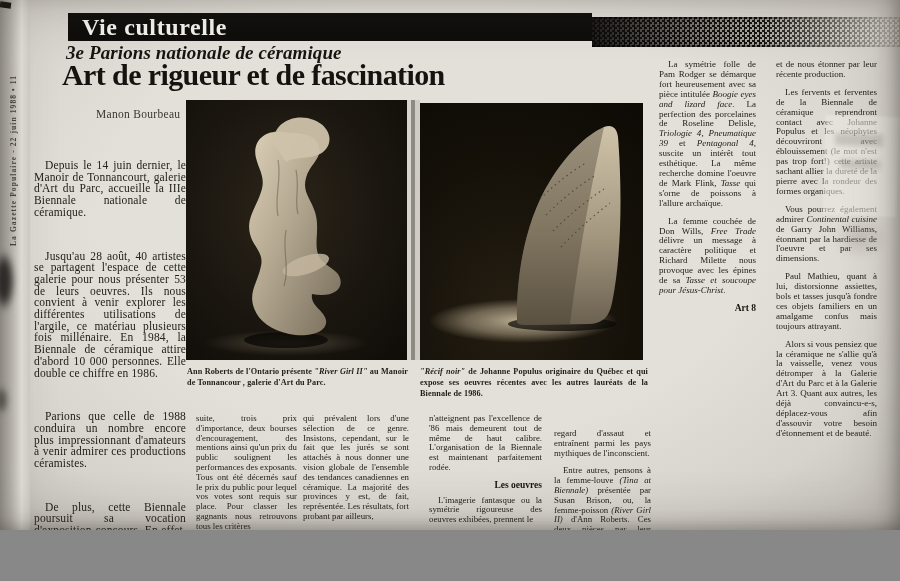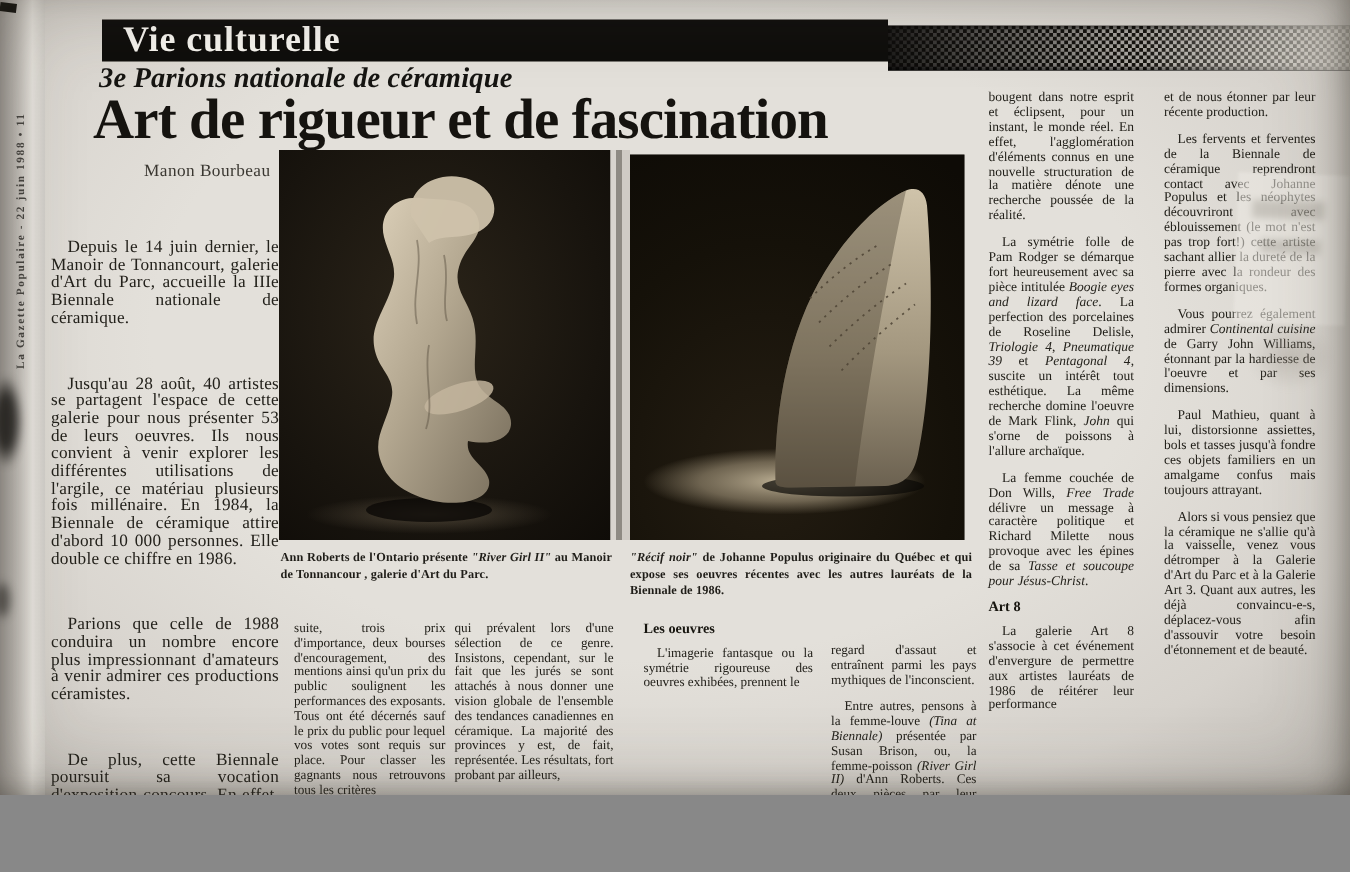--- a/index.html
+++ b/index.html
@@ -25,38 +25,38 @@
   .banner{position:absolute;left:68px;top:13px;width:524px;height:28px;background:#0e0d0b;}
   .banner-label{position:absolute;left:14px;top:1px;font-size:24px;font-weight:bold;color:#f6f4ef;letter-spacing:.6px;}
   .halftone{position:absolute;left:592px;top:17px;width:308px;height:30px;
     background:
       linear-gradient(90deg, rgba(12,11,10,.92), rgba(12,11,10,.25) 50%, rgba(12,11,10,.10)),
       repeating-conic-gradient(#16140f 0% 25%, rgba(205,200,192,.12) 0% 50%);
     background-size:auto,5px 5px;
     box-shadow:inset 0 3px 2px -1px rgba(0,0,0,.5), inset 0 -3px 2px -1px rgba(0,0,0,.45);}
   .halftone::after{content:"";position:absolute;inset:0;background:linear-gradient(90deg,transparent 55%,rgba(220,216,208,.75) 96%);}
   .kicker{position:absolute;left:66px;top:42px;font-size:19px;font-weight:bold;font-style:italic;color:#161512;letter-spacing:.1px;}
-  .headline{position:absolute;left:62px;top:58px;font-size:38px;font-weight:bold;color:#15130f;letter-spacing:-.6px;}
+  .headline{position:absolute;left:62px;top:58px;font-size:30px;font-weight:bold;color:#15130f;letter-spacing:-.6px;}
   .byline{position:absolute;left:96px;top:108px;font-size:11.5px;color:#3a3731;letter-spacing:.3px;}
   
   .photo{position:absolute;overflow:hidden;background:#16120d;}
   #photo-left{left:186px;top:100px;width:221px;height:260px;}
   #photo-right{left:420px;top:103px;width:223px;height:257px;}
   .photo svg{display:block;width:100%;height:100%;}
   .photo-divider{position:absolute;left:407px;top:100px;width:13px;height:260px;
     background:linear-gradient(90deg,#d8d4ce 0 4px,#8e8a83 4px 8px,#cfcbc5 8px 13px);}
   .caption{position:absolute;font-size:8.2px;font-weight:bold;line-height:11px;color:#1f1d18;text-align:justify;letter-spacing:.1px;}
   #caption-left{left:187px;top:366px;width:221px;}
   #caption-right{left:420px;top:366px;width:228px;}
   .caption i{font-style:italic;}
   
   .col{position:absolute;text-align:justify;color:#23211b;}
   .col p{margin:0 0 8px;text-indent:9px;}
   .col p.no-indent{text-indent:0;}
-  .col h3{font-size:9.5px;margin:2px 0 5px;text-align:left;color:#17150f;}
+  .col h3{font-size:9.5px;margin:2px 0 5px;text-align:right;color:#17150f;}
   #col1{left:34px;top:128px;width:152px;height:452px;font-size:11.5px;line-height:11.7px;letter-spacing:.15px;}
   #col1 p{margin-bottom:11px;text-indent:11px;margin-top:32px;}
   #col2,#col3,#col4,#col5{font-size:8.8px;line-height:9.8px;top:414px;height:165px;}
   #col2{left:196px;width:101px;}
   #col3{left:303px;width:106px;}
   #col4{left:429px;width:113px;}
   #col5{left:554px;width:97px;margin-top:15px;}
   #col6,#col7{font-size:9px;line-height:9.9px;top:60px;height:518px;}
   #col6{left:659px;width:97px;}
   #col7{left:776px;width:101px;}
@@ -164,33 +164,32 @@
       <p>Parions que celle de 1988 conduira un nombre encore plus impressionnant d'amateurs à venir admirer ces productions céramistes.</p>
       <p>De plus, cette Biennale poursuit sa vocation d'exposition-concours. En effet, une première sélection permet au jury de choisir parmi 378 oeuvres, celles qui nous sont présentées. Par la</p>
     </div>
   <div class="col" id="col2">
       <p class="no-indent">suite, trois prix d'importance, deux bourses d'encouragement, des mentions ainsi qu'un prix du public soulignent les performances des exposants. Tous ont été décernés sauf le prix du public pour lequel vos votes sont requis sur place. Pour classer les gagnants nous retrouvons tous les critères</p>
     </div>
   <div class="col" id="col3">
       <p class="no-indent">qui prévalent lors d'une sélection de ce genre. Insistons, cependant, sur le fait que les jurés se sont attachés à nous donner une vision globale de l'ensemble des tendances canadiennes en céramique. La majorité des provinces y est, de fait, représentée. Les résultats, fort probant par ailleurs,</p>
     </div>
   <div class="col" id="col4">
+      <p class="no-indent">n'atteignent pas l'excellence de '86 mais demeurent tout de même de haut calibre. L'organisation de la Biennale est maintenant parfaitement rodée.</p>
       <h3>Les oeuvres</h3>
       <p>L'imagerie fantasque ou la symétrie rigoureuse des oeuvres exhibées, prennent le</p>
     </div>
   <div class="col" id="col5">
       <p class="no-indent">regard d'assaut et entraînent parmi les pays mythiques de l'inconscient.</p>
       <p>Entre autres, pensons à la femme-louve <i>(Tina at Biennale)</i> présentée par Susan Brison, ou, la femme-poisson <i>(River Girl II)</i> d'Ann Roberts. Ces deux pièces par leur immobilité de pierre</p>
     </div>
   <div class="col" id="col6">
-      <p class="no-indent">bougent dans notre esprit et éclipsent, pour un instant, le monde réel. En effet, l'agglomération d'éléments connus en une nouvelle structuration de la matière dénote une recherche poussée de la réalité.</p>
-      <p>La symétrie folle de Pam Rodger se démarque fort heureusement avec sa pièce intitulée <i>Boogie eyes and lizard face</i>. La perfection des porcelaines de Roseline Delisle, <i>Triologie 4</i>, <i>Pneumatique 39</i> et <i>Pentagonal 4</i>, suscite un intérêt tout esthétique. La même recherche domine l'oeuvre de Mark Flink, <i>John</i> qui s'orne de poissons à l'allure archaïque.</p>
+      <p>La symétrie folle de Pam Rodger se démarque fort heureusement avec sa pièce intitulée <i>Boogie eyes and lizard face</i>. La perfection des porcelaines de Roseline Delisle, <i>Triologie 4</i>, <i>Pneumatique 39</i> et <i>Pentagonal 4</i>, suscite un intérêt tout esthétique. La même recherche domine l'oeuvre de Mark Flink, <i>Tasse</i> qui s'orne de poissons à l'allure archaïque.</p>
       <p>La femme couchée de Don Wills, <i>Free Trade</i> délivre un message à caractère politique et Richard Milette nous provoque avec les épines de sa <i>Tasse et soucoupe pour Jésus-Christ</i>.</p>
       <h3>Art 8</h3>
-      <p>La galerie Art 8 s'associe à cet événement d'envergure de permettre aux artistes lauréats de 1986 de réitérer leur performance</p>
     </div>
   <div class="col" id="col7">
       <p class="no-indent">et de nous étonner par leur récente production.</p>
       <p>Les fervents et ferventes de la Biennale de céramique reprendront contact avec Johanne Populus et les néophytes découvriront avec éblouissement (le mot n'est pas trop fort!) cette artiste sachant allier la dureté de la pierre avec la rondeur des formes organiques.</p>
       <p>Vous pourrez également admirer <i>Continental cuisine</i> de Garry John Williams, étonnant par la hardiesse de l'oeuvre et par ses dimensions.</p>
       <p>Paul Mathieu, quant à lui, distorsionne assiettes, bols et tasses jusqu'à fondre ces objets familiers en un amalgame confus mais toujours attrayant.</p>
       <p>Alors si vous pensiez que la céramique ne s'allie qu'à la vaisselle, venez vous détromper à la Galerie d'Art du Parc et à la Galerie Art 3. Quant aux autres, les déjà convaincu-e-s, déplacez-vous afin d'assouvir votre besoin d'étonnement et de beauté.</p>
     </div>
 
   <div class="ghost-box">

